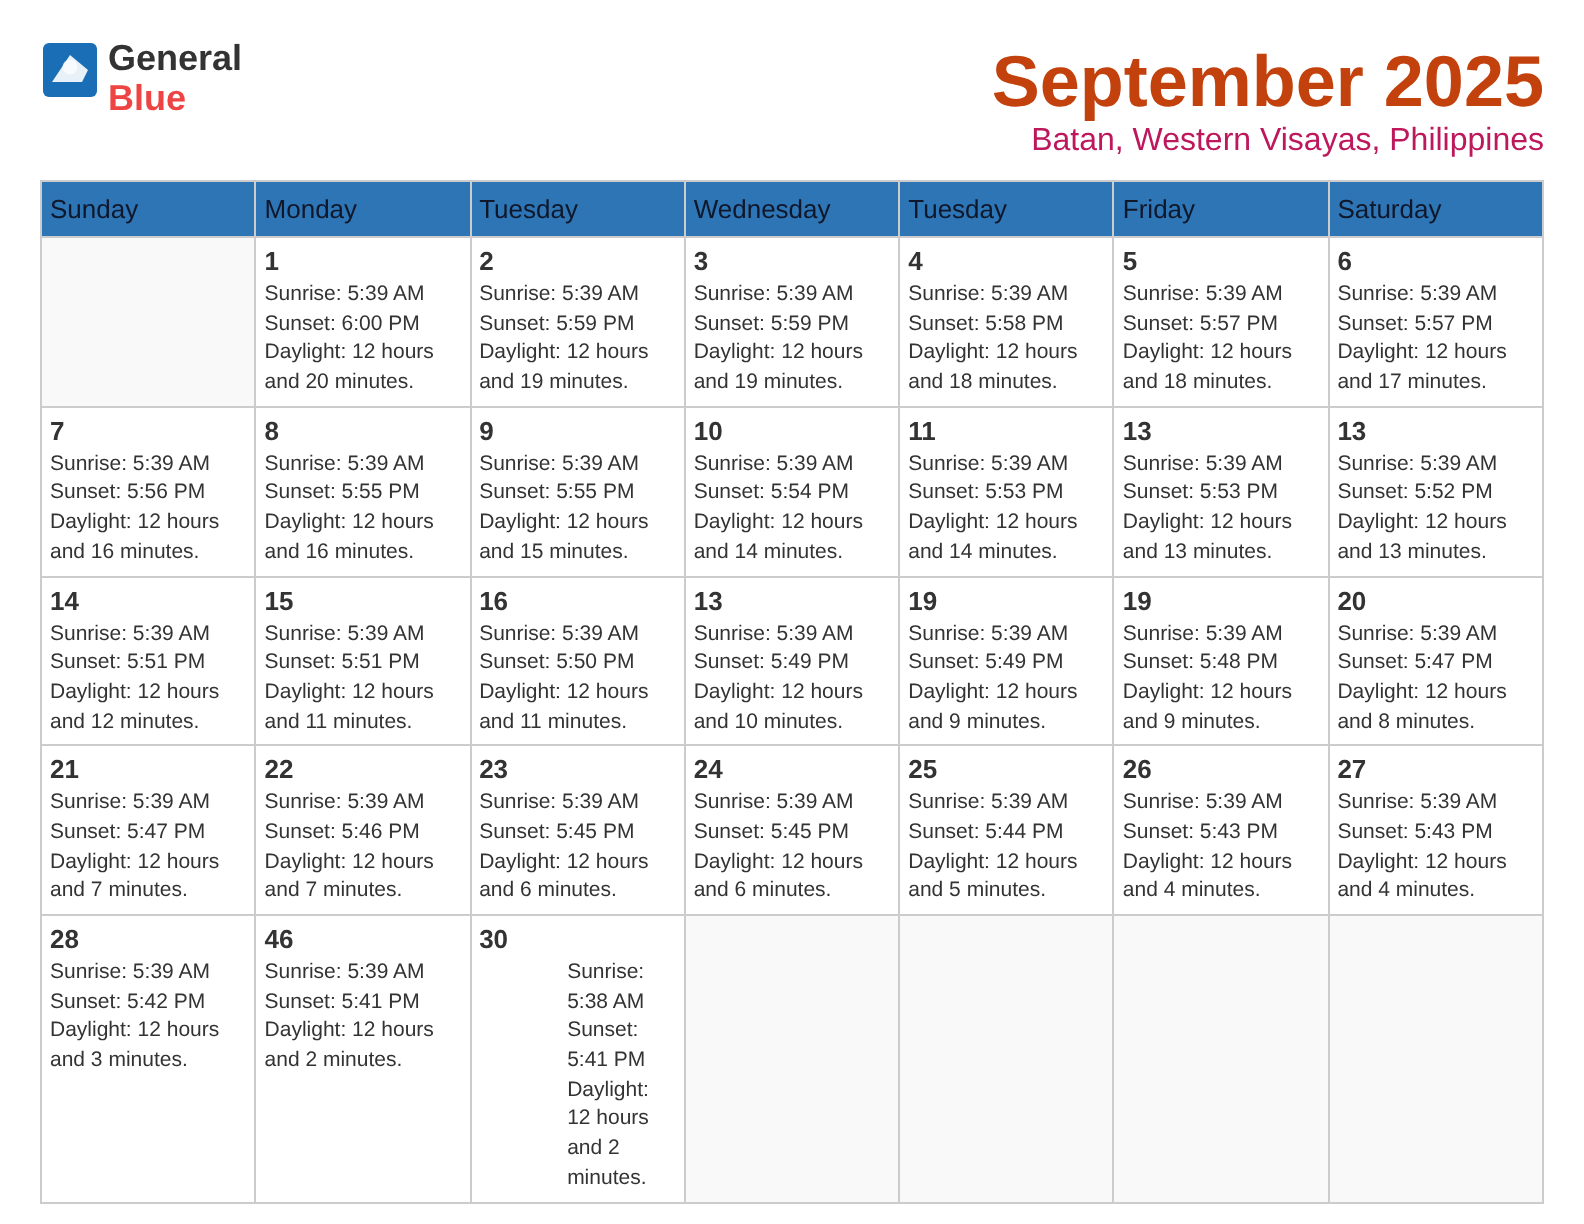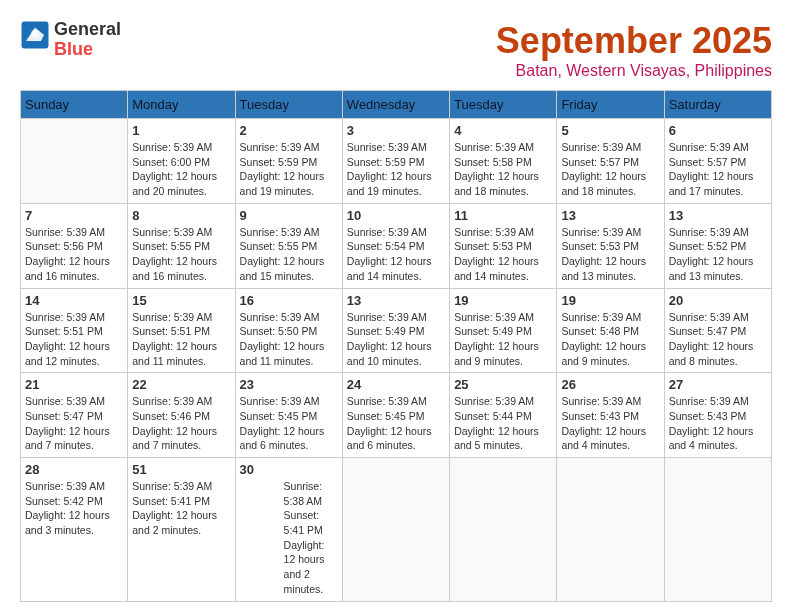--- a/index.html
+++ b/index.html
@@ -313,21 +313,21 @@
       </tr>
       <tr>
         <td>
           <div class="day-number">28</div>
           <div class="day-info" style="white-space: pre-line;">Sunrise: 5:39 AM
 Sunset: 5:42 PM
 Daylight: 12 hours
 and 3 minutes.</div>
         </td>
         <td>
-          <div class="day-number">51</div>
+          <div class="day-number">46</div>
           <div class="day-info" style="white-space: pre-line;">Sunrise: 5:39 AM
 Sunset: 5:41 PM
 Daylight: 12 hours
 and 2 minutes.</div>
         </td>
         <td>
           <div class="day-number">30</div>
           <div class="day-info" style="white-space: pre-line; margin-left: 44px;">Sunrise: 5:38 AM
 Sunset: 5:41 PM
 Daylight: 12 hours

